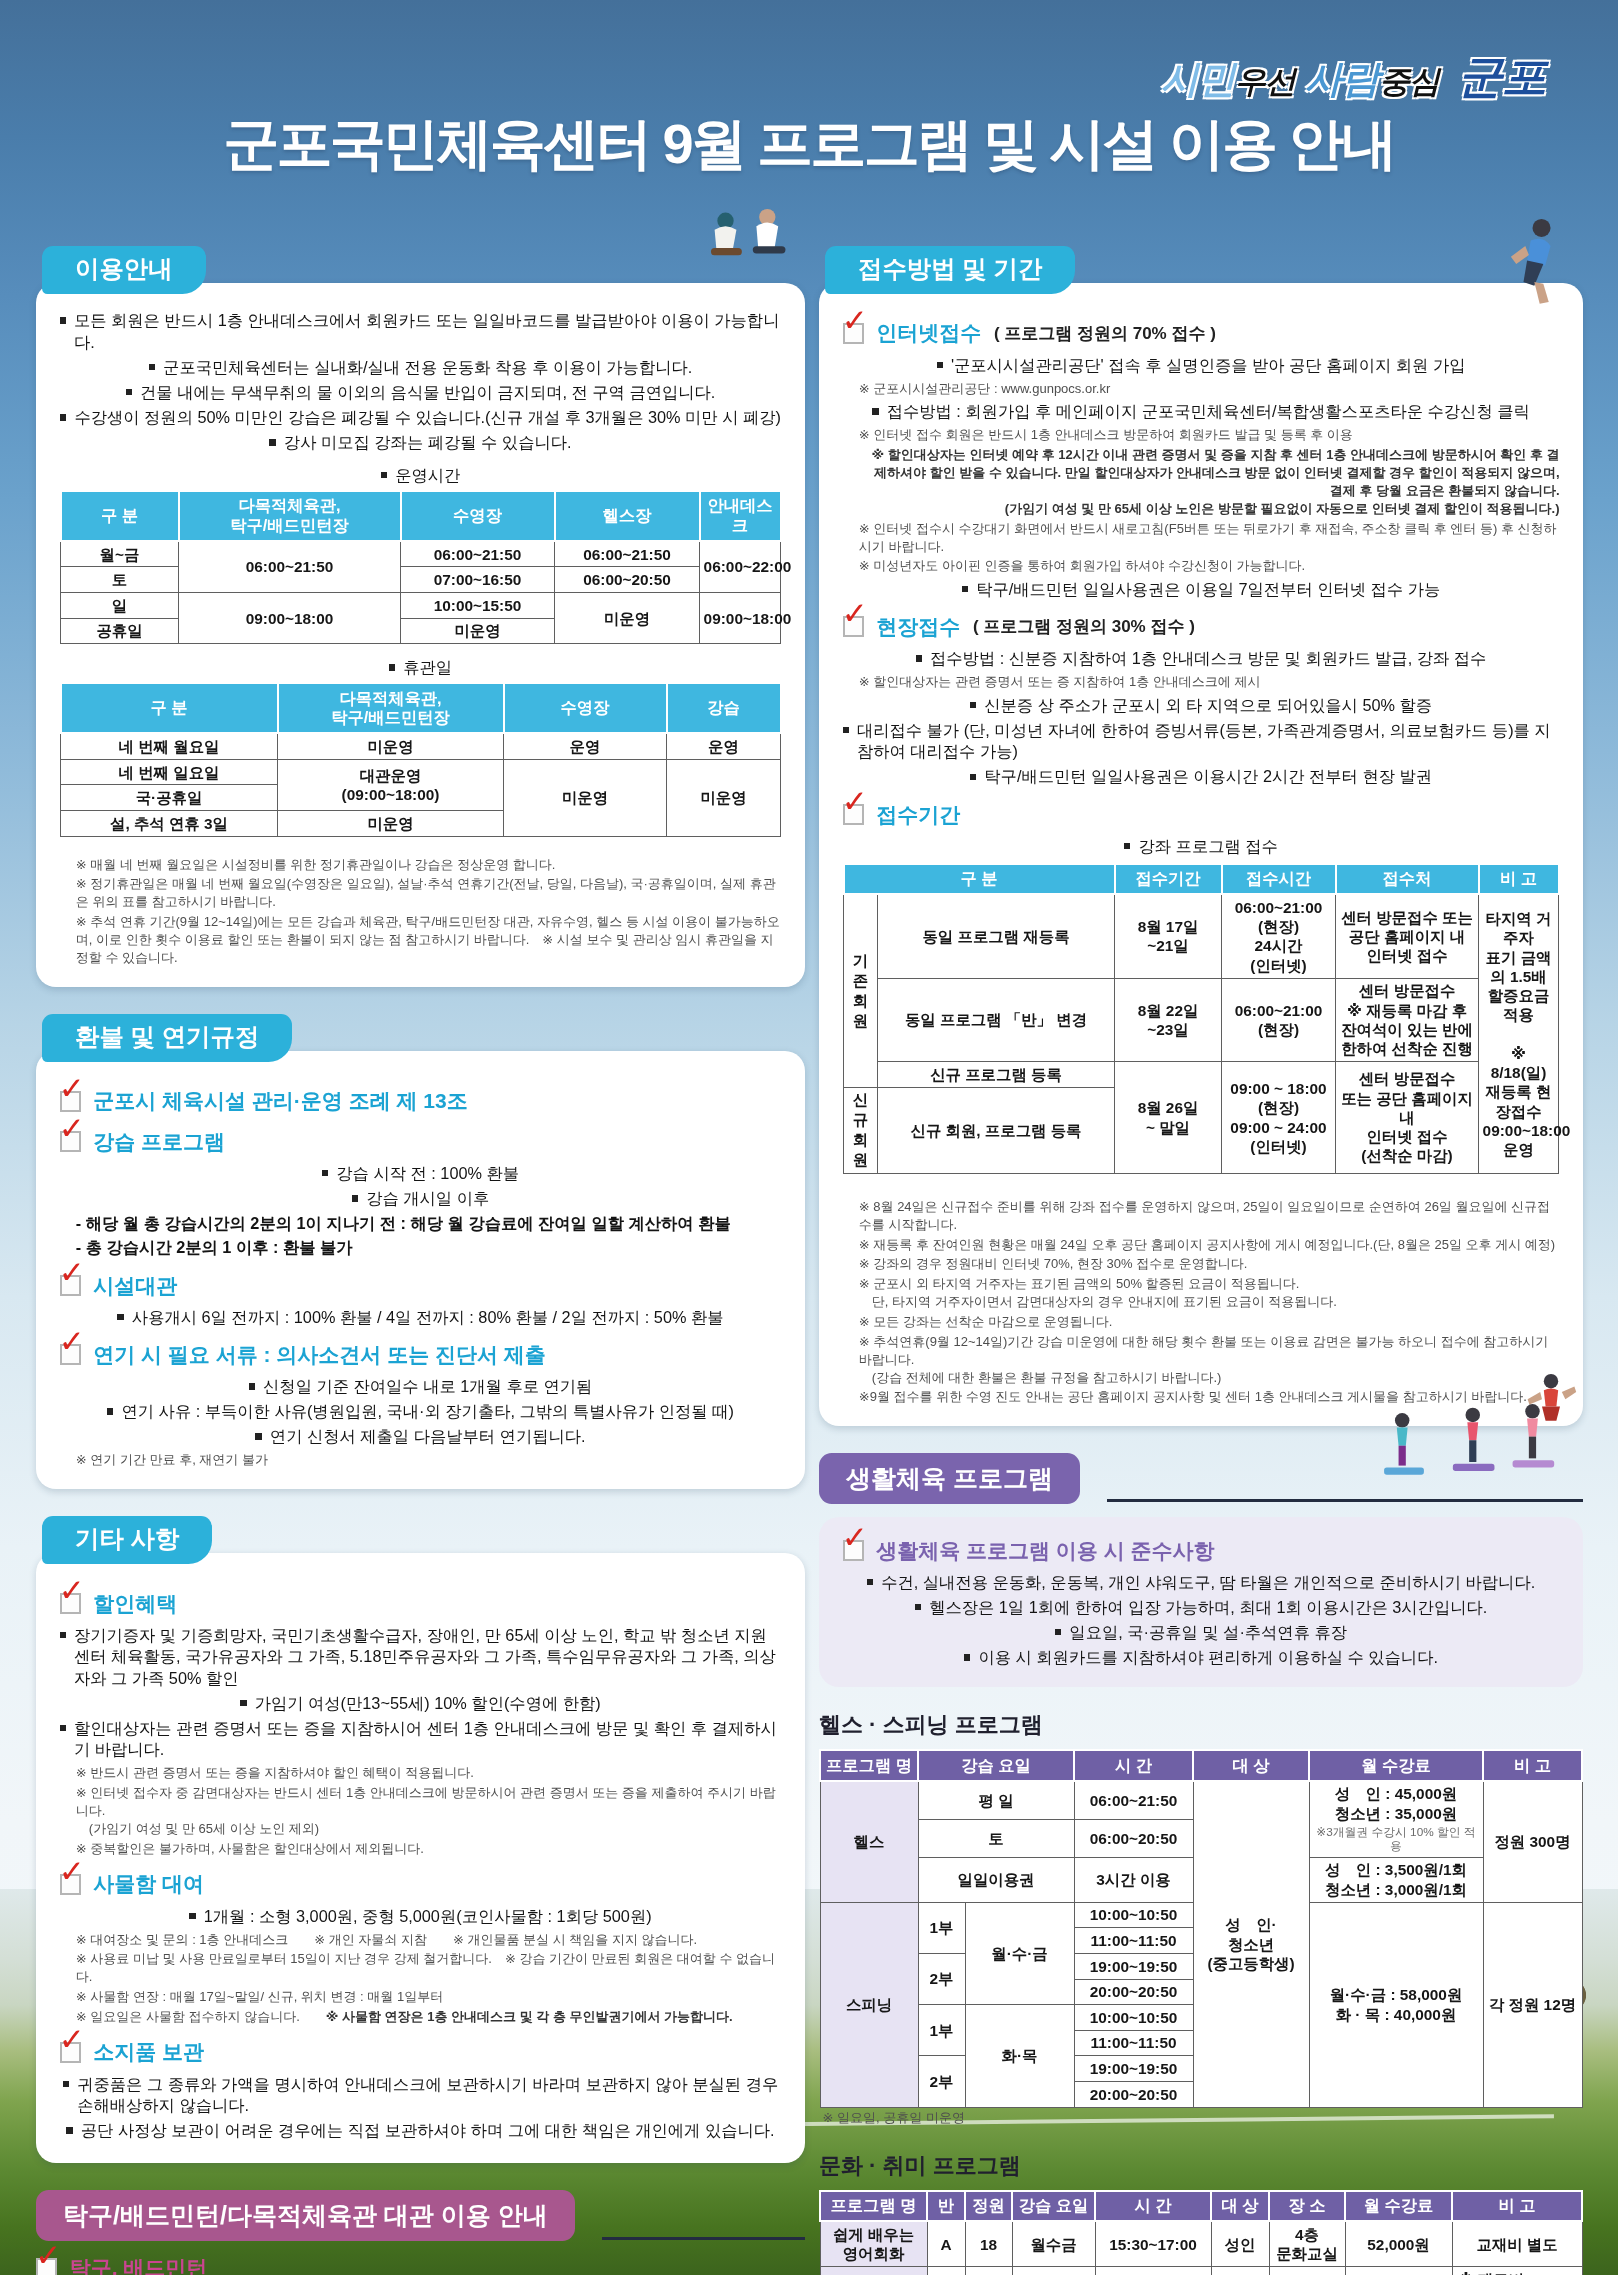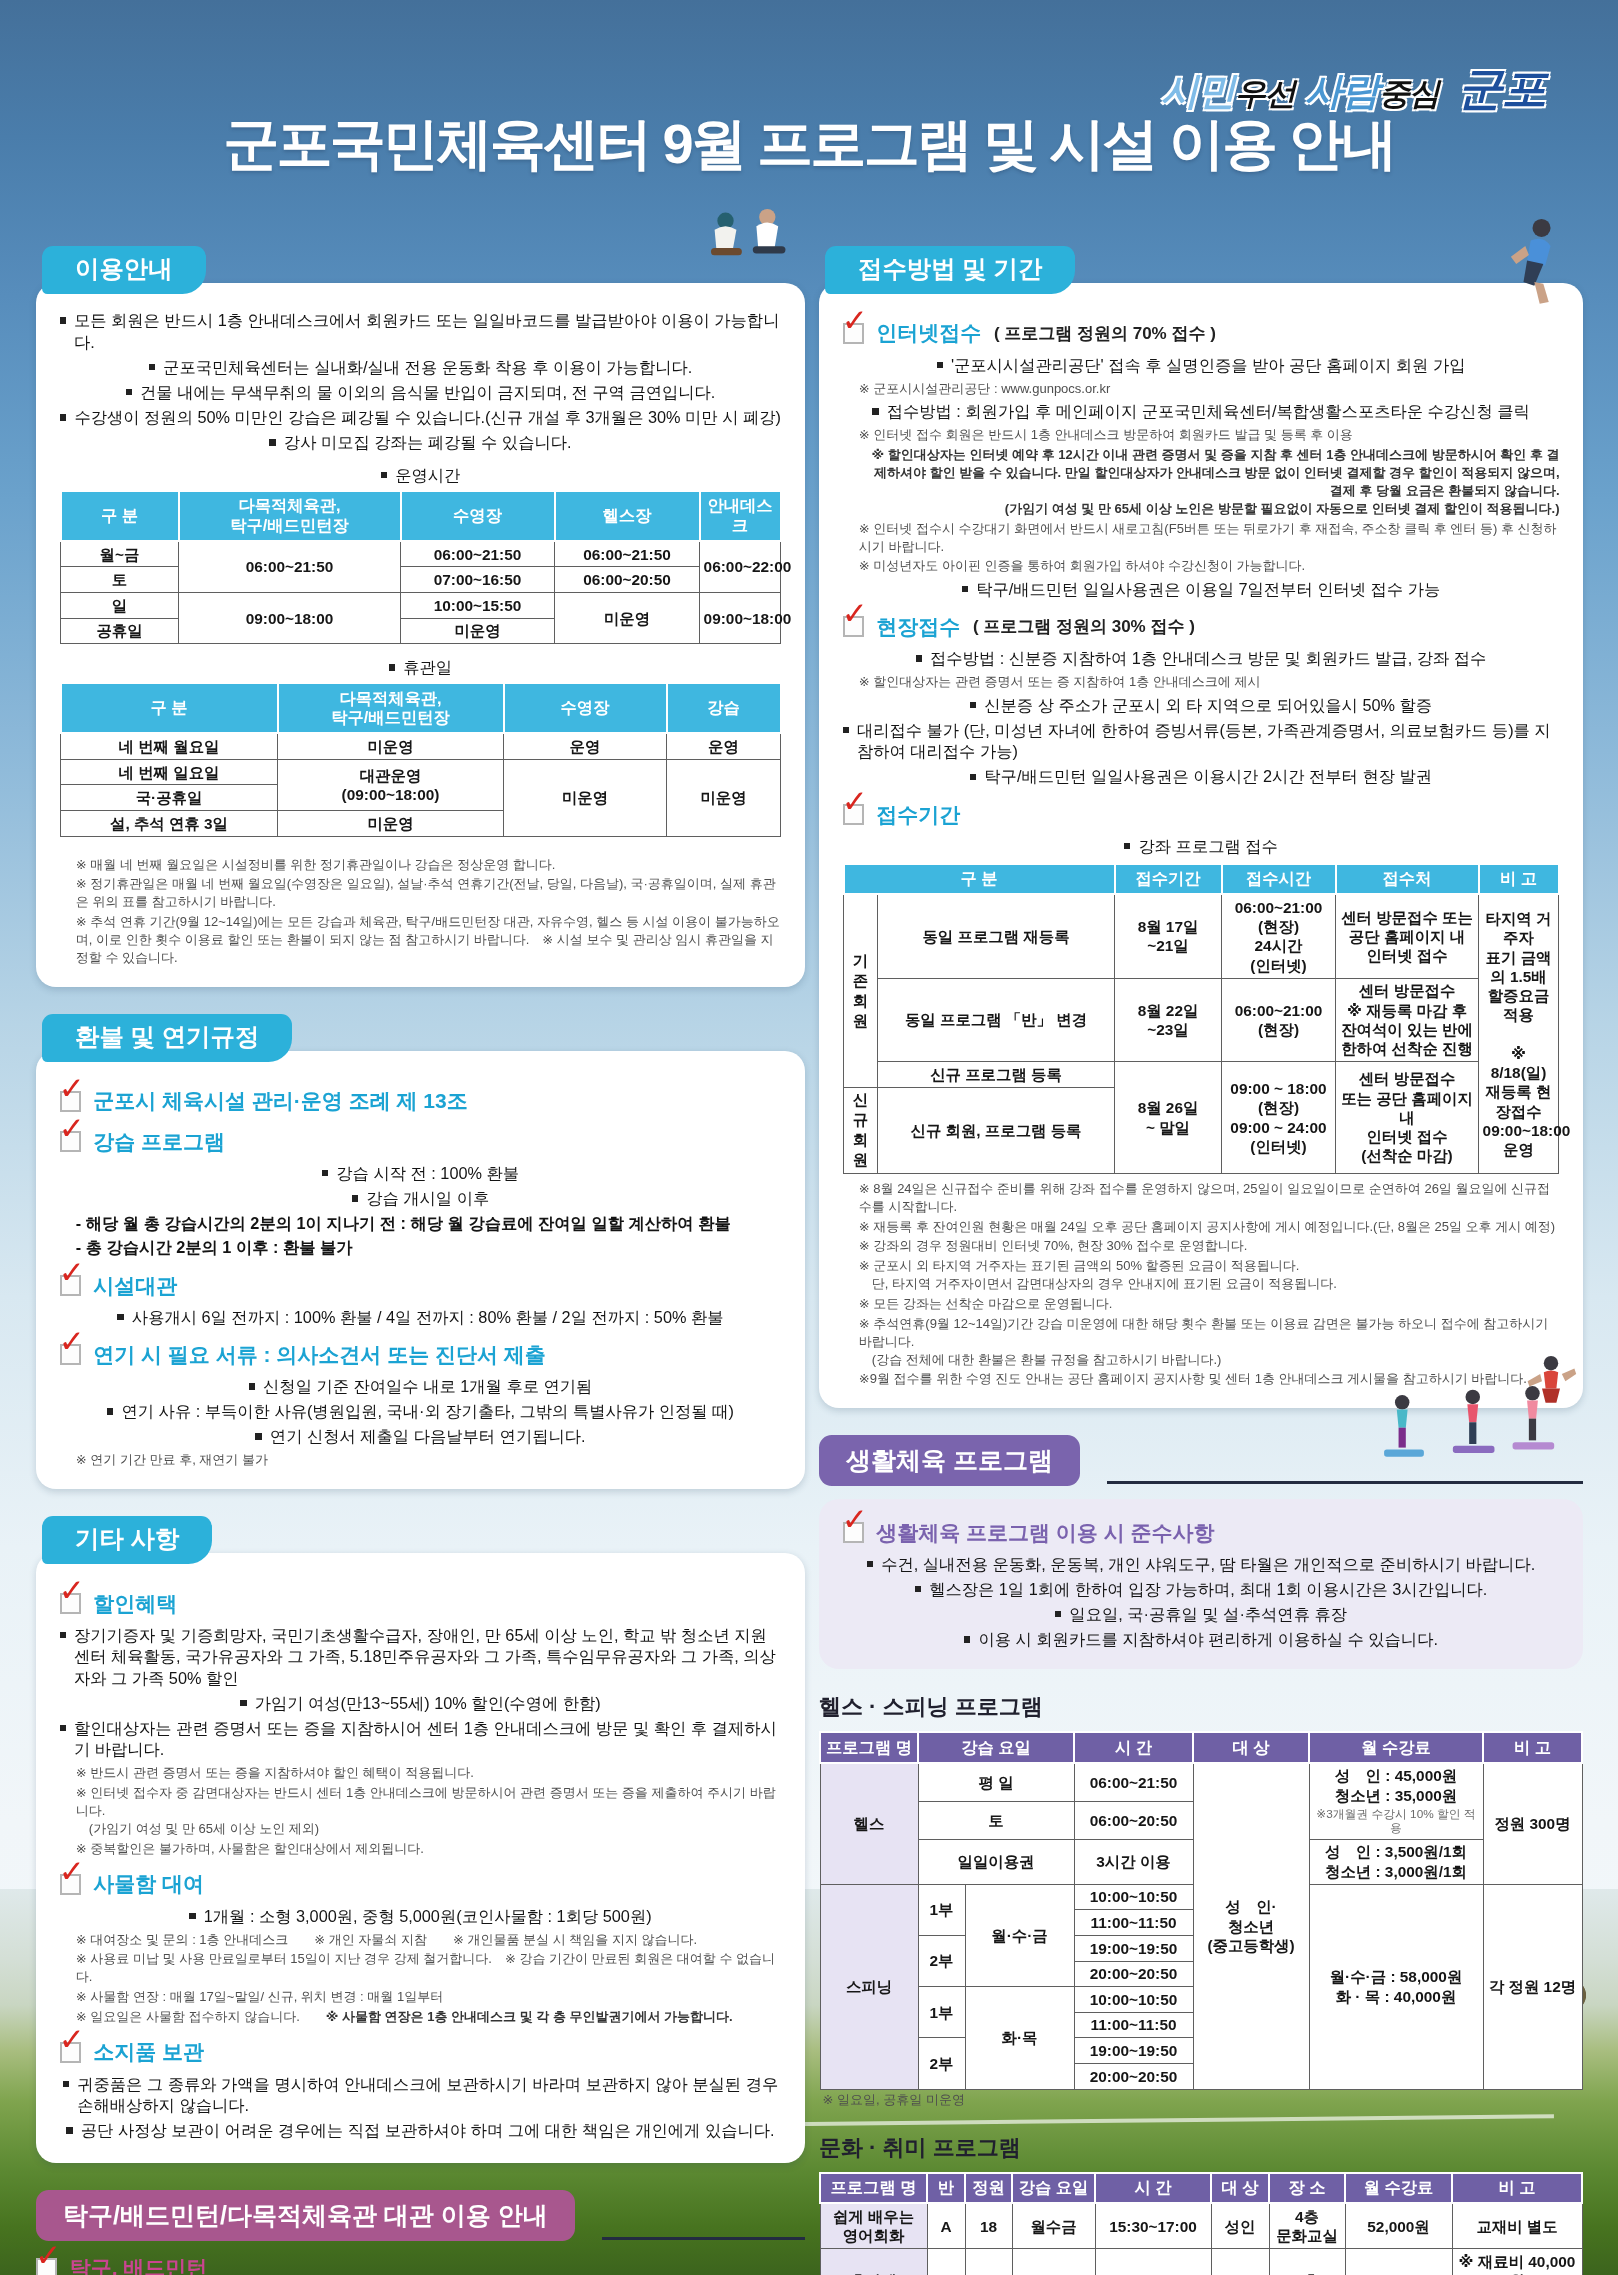--- a/index.html
+++ b/index.html
@@ -1,20 +1,20 @@
 <!DOCTYPE html>
 <html style="font-size:14.5px"><head>
 <meta charset="utf-8">
 <style>
   html,body{margin:0;padding:0;}
   body{font-family:"Liberation Sans","DejaVu Sans",sans-serif;}
   .poster{position:relative;width:1618px;height:2275px;overflow:hidden;
     background:linear-gradient(180deg,#44709a 0%,#4a7dab 6%,#578dbc 13%,#6ba2cc 22%,#8db9d9 33%,#b7d4e6 45%,#d8e8f1 57%,#e9f2f7 68%,#f1f6f9 80%,#f4f8fa 100%);}
   
-  .slogan{position:absolute;top:59px;right:72px;font-style:italic;font-weight:bold;font-size:38px;letter-spacing:-0.9px;z-index:3;}
+  .slogan{position:absolute;top:47px;right:72px;font-style:italic;font-weight:bold;font-size:38px;letter-spacing:-0.9px;z-index:3;}
   .slogan span{text-shadow:1.8px 1.8px 0 #fff,-1.8px -1.8px 0 #fff,1.8px -1.8px 0 #fff,-1.8px 1.8px 0 #fff;}
   .sl1{color:#7fbce8;} .sl2{color:#101010;font-size:31px;} .sl3{color:#4a97d2;} .sl4{color:#101010;font-size:31px;}
   .sl5{color:#1d4f9c;font-size:45px;margin-left:9px;}
   .main-title{position:absolute;top:107px;left:0;width:100%;text-align:center;color:#ffffff;
     font-size:56px;font-weight:bold;letter-spacing:-2.7px;z-index:3;text-shadow:0 1.8px 3.6px rgba(20,40,70,.25);}
   
   .col{position:absolute;top:246px;z-index:2;}
   .col-left{left:36px;width:769px;}
   .col-right{left:819px;width:764px;}
   .sec{margin-bottom:27px;position:relative;}
@@ -449,21 +449,21 @@
             <tr>
               <td class="vert">신
 규
 회
 원</td>
               <td>신규 회원, 프로그램 등록</td>
             </tr>
           </tbody>
         </table>
 
-        <div style="margin-top:6px">
+        <div style="margin-top:24px">
           <div class="sb">※ 8월 24일은 신규접수 준비를 위해 강좌 접수를 운영하지 않으며, 25일이 일요일이므로 순연하여 26일 월요일에 신규접수를 시작합니다.</div>
           <div class="sb">※ 재등록 후 잔여인원 현황은 매월 24일 오후 공단 홈페이지 공지사항에 게시 예정입니다.(단, 8월은 25일 오후 게시 예정)</div>
           <div class="sb">※ 강좌의 경우 정원대비 인터넷 70%, 현장 30% 접수로 운영합니다.</div>
           <div class="sb">※ 군포시 외 타지역 거주자는 표기된 금액의 50% 할증된 요금이 적용됩니다.
 　단, 타지역 거주자이면서 감면대상자의 경우 안내지에 표기된 요금이 적용됩니다.</div>
           <div class="sb">※ 모든 강좌는 선착순 마감으로 운영됩니다.</div>
           <div class="sb">※ 추석연휴(9월 12~14일)기간 강습 미운영에 대한 해당 횟수 환불 또는 이용료 감면은 불가능 하오니 접수에 참고하시기 바랍니다.
 　(강습 전체에 대한 환불은 환불 규정을 참고하시기 바랍니다.)</div>
           <div class="sb">※9월 접수를 위한 수영 진도 안내는 공단 홈페이지 공지사항 및 센터 1층 안내데스크 게시물을 참고하시기 바랍니다.</div>
         </div>

